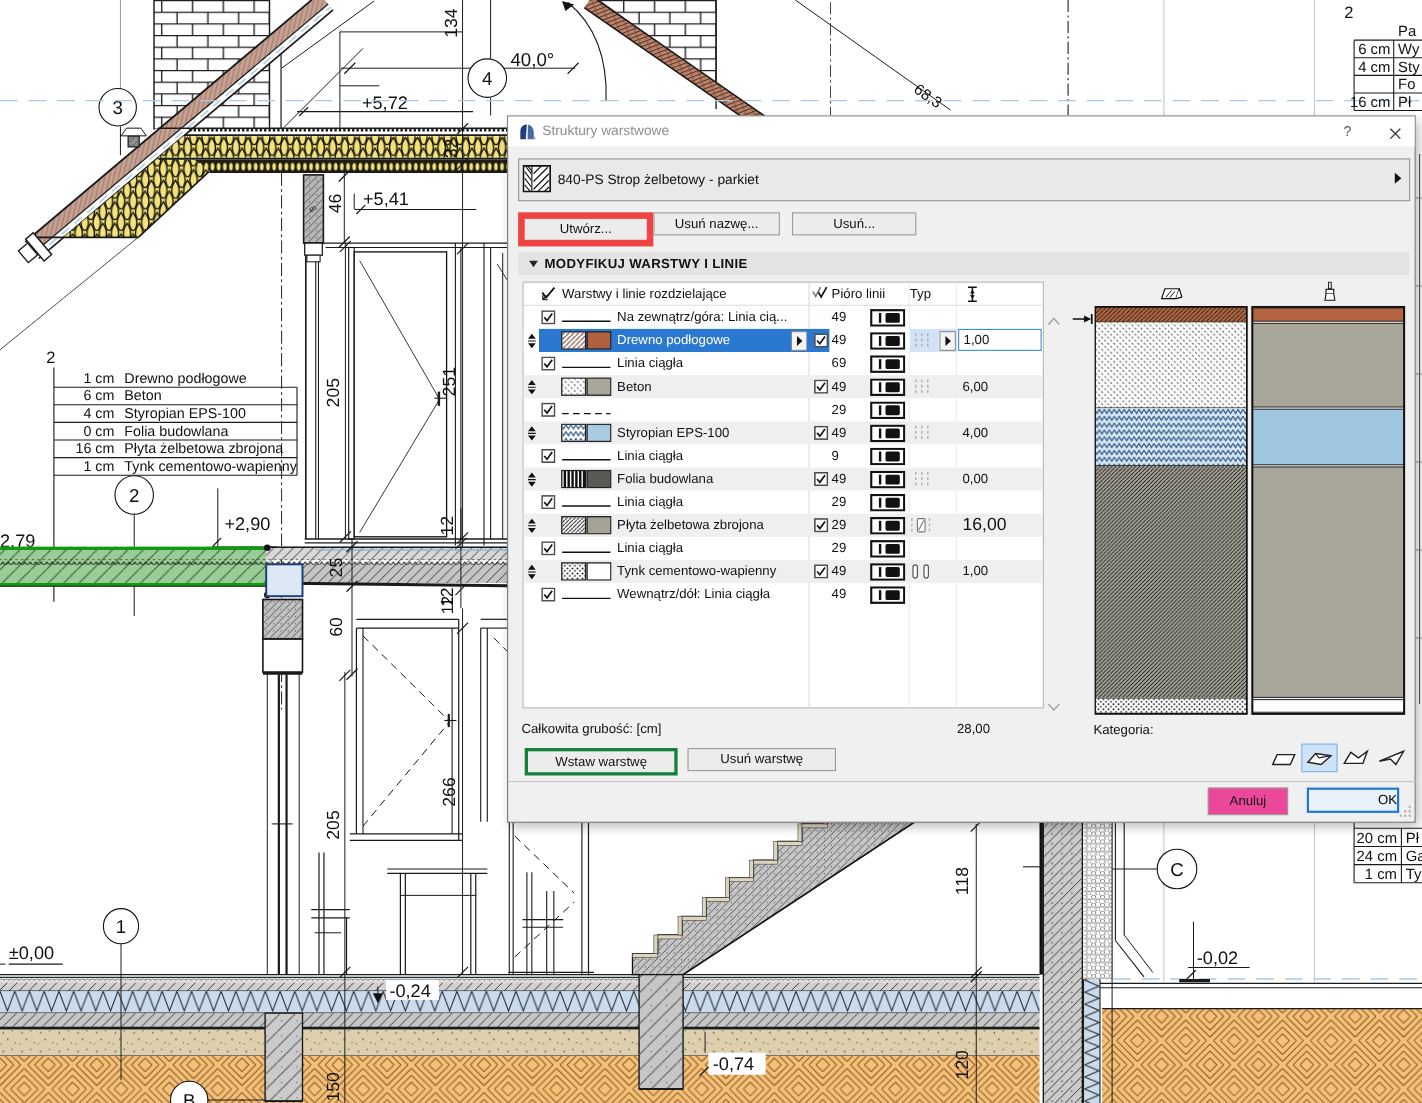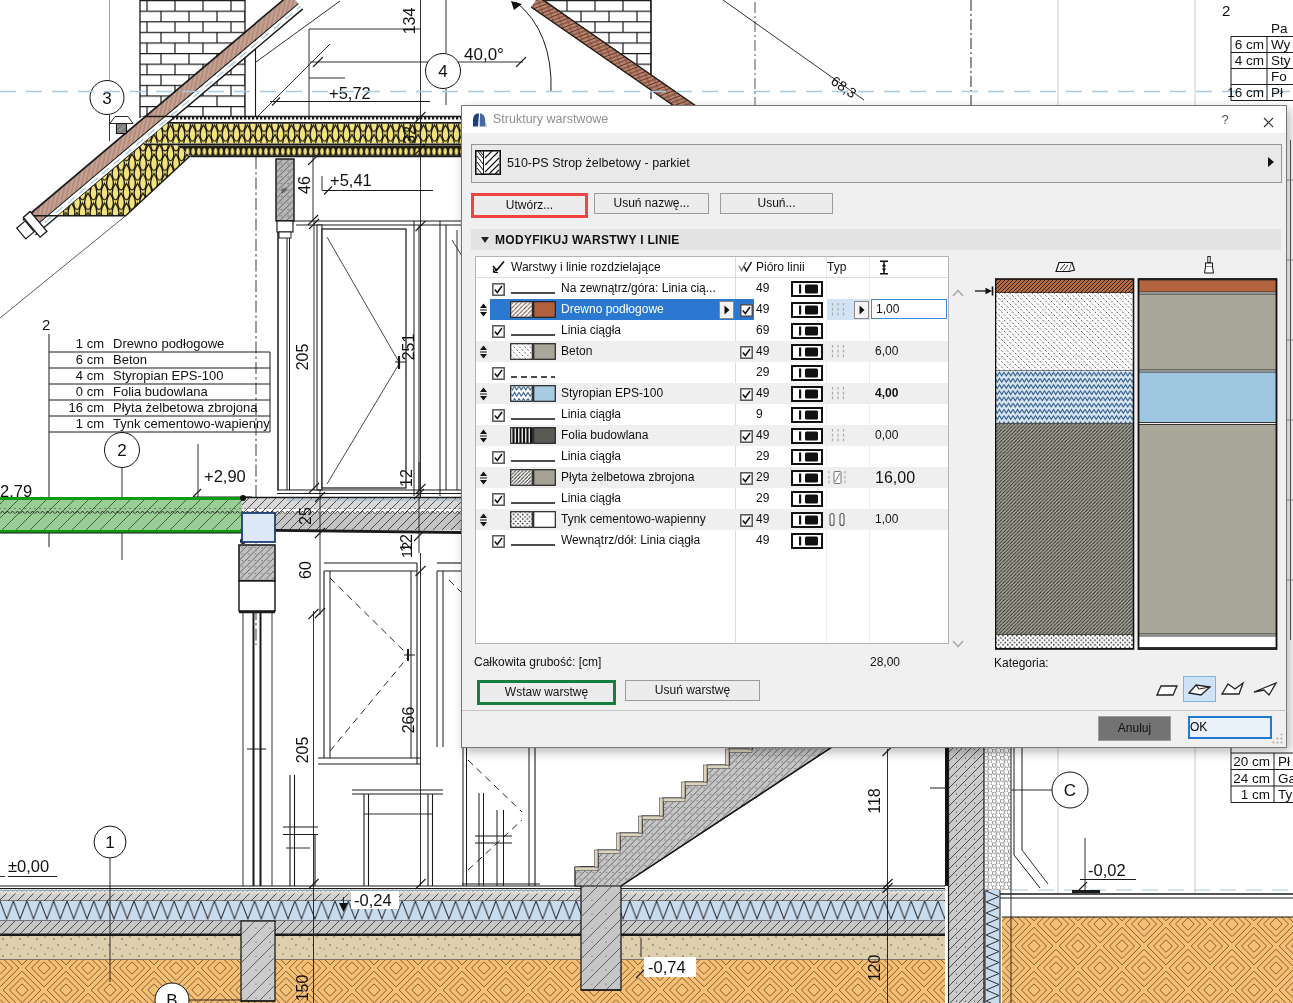--- a/index.html
+++ b/index.html
@@ -489,23 +489,23 @@
       <div style="position:absolute;left:801px;top:8px;width:11px;height:11px;"><svg width="11" height="11" viewBox="0 0 11 11">
           <path d="M1,1 L10,10 M10,1 L1,10" stroke="#333" stroke-width="1.2"></path>
         </svg></div>
       <div style="position:absolute;left:9px;top:38px;width:809px;height:37px;background:#e9e9e9;border:1px solid #969696;"></div>
       <div style="position:absolute;left:13px;top:44px;width:26px;height:25px;"><svg width="26" height="25" viewBox="0 0 26 25">
           <rect x="0.8" y="0.8" width="24.4" height="23.4" fill="#fff" stroke="#111" stroke-width="1.6"></rect>
           <path d="M2,0 L8,8 M2,6 L8,14 M2,12 L8,20 M2,18 L7,24 M4,0 L9,6" stroke="#111" stroke-width="1"></path>
           <line x1="8.5" y1="1" x2="8.5" y2="24" stroke="#111" stroke-width="1"></line>
           <path d="M10,8 L17,1 M10,15 L23,2 M10,22 L24,8 M14,24 L24,14 M20,24 L24,20" stroke="#111" stroke-width="1.1"></path>
         </svg></div>
-      <div style="position:absolute;left:45px;top:38px;height:37px;line-height:39px;font-size:12.5px;color:#111;">510-PS Strop żelbetowy - parkiet</div>
+      <div style="position:absolute;left:45px;top:38px;height:37px;line-height:39px;font-size:12.5px;color:#111;">840-PS Strop żelbetowy - parkiet</div>
       <div style="position:absolute;left:806px;top:51px;width:0;height:0;border-left:6px solid #111;border-top:5px solid transparent;border-bottom:5px solid transparent;"></div>
-      <div style="position:absolute;left:9px;top:87px;width:111px;height:19px;line-height:19px;background:#ececec;border:3px solid #ef4444;font-size:12px;color:#111;text-align:center;font-family:'Liberation Sans',sans-serif;">Utwórz...</div>
+      <div style="position:absolute;left:9px;top:87px;width:111px;height:19px;line-height:19px;background:#ececec;border:6px solid #ef4444;font-size:12px;color:#111;text-align:center;font-family:'Liberation Sans',sans-serif;">Utwórz...</div>
       <div style="position:absolute;left:132px;top:87px;width:113px;height:19px;line-height:19px;background:#ececec;border:1px solid #9b9b9b;font-size:12px;color:#111;text-align:center;font-family:'Liberation Sans',sans-serif;">Usuń nazwę...</div>
       <div style="position:absolute;left:258px;top:87px;width:111px;height:19px;line-height:19px;background:#ececec;border:1px solid #9b9b9b;font-size:12px;color:#111;text-align:center;font-family:'Liberation Sans',sans-serif;">Usuń...</div>
       <div style="position:absolute;left:9px;top:123px;width:810px;height:21px;background:#e3e3e3;"></div>
       <div style="position:absolute;left:19px;top:131px;width:0;height:0;border-top:6px solid #222;border-left:4.5px solid transparent;border-right:4.5px solid transparent;"></div>
       <div style="position:absolute;left:33px;top:123px;height:21px;line-height:22px;font-size:12px;font-weight:bold;color:#111;letter-spacing:0.3px;">MODYFIKUJ WARSTWY I LINIE</div>
       <div style="position:absolute;left:13px;top:150px;width:474px;height:388px;background:#fff;border:1px solid #b4b4b4;box-sizing:border-box;"></div>
       <div style="position:absolute;left:29px;top:154px;width:16px;height:14px;"><svg width="16" height="14" viewBox="0 0 16 14">
           <path d="M2,6 L5.5,10.5 L13,1.5" stroke="#111" stroke-width="1.6" fill="none"></path>
           <path d="M2.5,12.5 L7,12.5 M2.5,12.5 L2.5,8.5 M2.5,12.5 L6.5,8.5" stroke="#111" stroke-width="1.1" fill="none"></path>
         </svg></div>
@@ -644,21 +644,21 @@
         </svg></div>
       <div style="position:absolute;left:294px;top:277px;height:21px;line-height:21px;font-size:12px;color:#111;">49</div>
       <div style="position:absolute;left:329px;top:279.5px;width:32px;height:16px;"><svg width="32" height="16" viewBox="0 0 32 16">
           <rect x="1" y="1" width="30" height="14" fill="#fff" stroke="#111" stroke-width="2"></rect>
           <rect x="8" y="3.5" width="2.2" height="9" fill="#111"></rect>
           <rect x="14" y="3.5" width="13" height="9" rx="1.5" fill="#111"></rect>
         </svg></div>
       <div style="position:absolute;left:368px;top:280px;width:16px;height:15px;"><svg width="16" height="15" viewBox="0 0 16 15">
           <path d="M2.5,1 V14 M8,1 V14 M13.5,1 V14" stroke="#a9a9a9" stroke-width="1.2" stroke-dasharray="2.6,2.2" fill="none"></path>
         </svg></div>
-      <div style="position:absolute;left:413px;top:277px;height:21px;line-height:21px;font-size:12px;color:#111;font-weight:bold;">4,00</div>
+      <div style="position:absolute;left:413px;top:277px;height:21px;line-height:21px;font-size:12px;color:#111;">4,00</div>
       <div style="position:absolute;left:30px;top:302px;width:13px;height:13px;"><svg width="13" height="13" viewBox="0 0 13 13">
           <rect x="0.8" y="0.8" width="11.4" height="11.4" fill="#fdfdfd" stroke="#4a4a4a" stroke-width="1.4"></rect>
           <path d="M2.8,6.5 L5.3,9.5 L10,3" stroke="#111" stroke-width="1.5" fill="none"></path>
         </svg></div>
       <div style="position:absolute;left:48px;top:303.5px;width:46px;height:10px;"><svg width="46" height="10" viewBox="0 0 46 10">
           <line x1="1" y1="5" x2="45" y2="5" stroke="#111" stroke-width="1.3"></line>
         </svg></div>
       <div style="position:absolute;left:99px;top:298px;height:21px;line-height:21px;font-size:12px;color:#111;">Linia ciągła</div>
       <div style="position:absolute;left:294px;top:298px;height:21px;line-height:21px;font-size:12px;color:#111;">9</div>
       <div style="position:absolute;left:329px;top:300.5px;width:32px;height:16px;"><svg width="32" height="16" viewBox="0 0 32 16">
@@ -845,22 +845,22 @@
           <path d="M3,13 L10,5 L24,7 L15,15 Z" fill="#fff" stroke="#222" stroke-width="1.3"></path>
           <path d="M10,5 L13,9 L24,7" fill="none" stroke="#222" stroke-width="1.1"></path>
         </svg></div>
       <div style="position:absolute;left:757px;top:574px;width:28px;height:19px;"><svg width="28" height="19" viewBox="0 0 28 19">
           <path d="M3,14 L9,4 L16,9 L24,3 L20,14 Z" fill="#fff" stroke="#222" stroke-width="1.3"></path>
         </svg></div>
       <div style="position:absolute;left:790px;top:574px;width:28px;height:19px;"><svg width="28" height="19" viewBox="0 0 28 19">
           <path d="M2,12 L24,3 L17,15 L12,10 Z" fill="#fff" stroke="#222" stroke-width="1.3"></path>
         </svg></div>
       <div style="position:absolute;left:0px;top:604px;width:826px;height:1px;background:#c4c4c4;"></div>
-      <div style="position:absolute;left:636px;top:610px;width:71px;height:23px;line-height:23px;background:#737373;border:1px solid #9b9b9b;font-size:12px;color:#111;text-align:center;font-family:'Liberation Sans',sans-serif;">Anuluj</div>
-      <div style="position:absolute;left:726px;top:610px;width:84px;height:23px;line-height:19px;background:#e9f1fb;border:2px solid #1e7ad1;box-sizing:border-box;font-size:12px;text-align:left;">OK</div>
+      <div style="position:absolute;left:636px;top:610px;width:71px;height:23px;line-height:23px;background:#ec4899;border:1px solid #9b9b9b;font-size:12px;color:#111;text-align:center;font-family:'Liberation Sans',sans-serif;">Anuluj</div>
+      <div style="position:absolute;left:726px;top:610px;width:84px;height:23px;line-height:19px;background:#e9f1fb;border:2px solid #1e7ad1;box-sizing:border-box;font-size:12px;text-align:right;">OK</div>
       <div style="position:absolute;left:809px;top:625px;width:13px;height:13px;"><svg width="13" height="13" viewBox="0 0 13 13">
           <g fill="#b0b0b0">
             <circle cx="10.5" cy="2.5" r="1.1"></circle>
             <circle cx="10.5" cy="6.5" r="1.1"></circle>
             <circle cx="10.5" cy="10.5" r="1.1"></circle>
             <circle cx="6.5" cy="6.5" r="1.1"></circle>
             <circle cx="6.5" cy="10.5" r="1.1"></circle>
             <circle cx="2.5" cy="10.5" r="1.1"></circle>
           </g>
         </svg></div>

